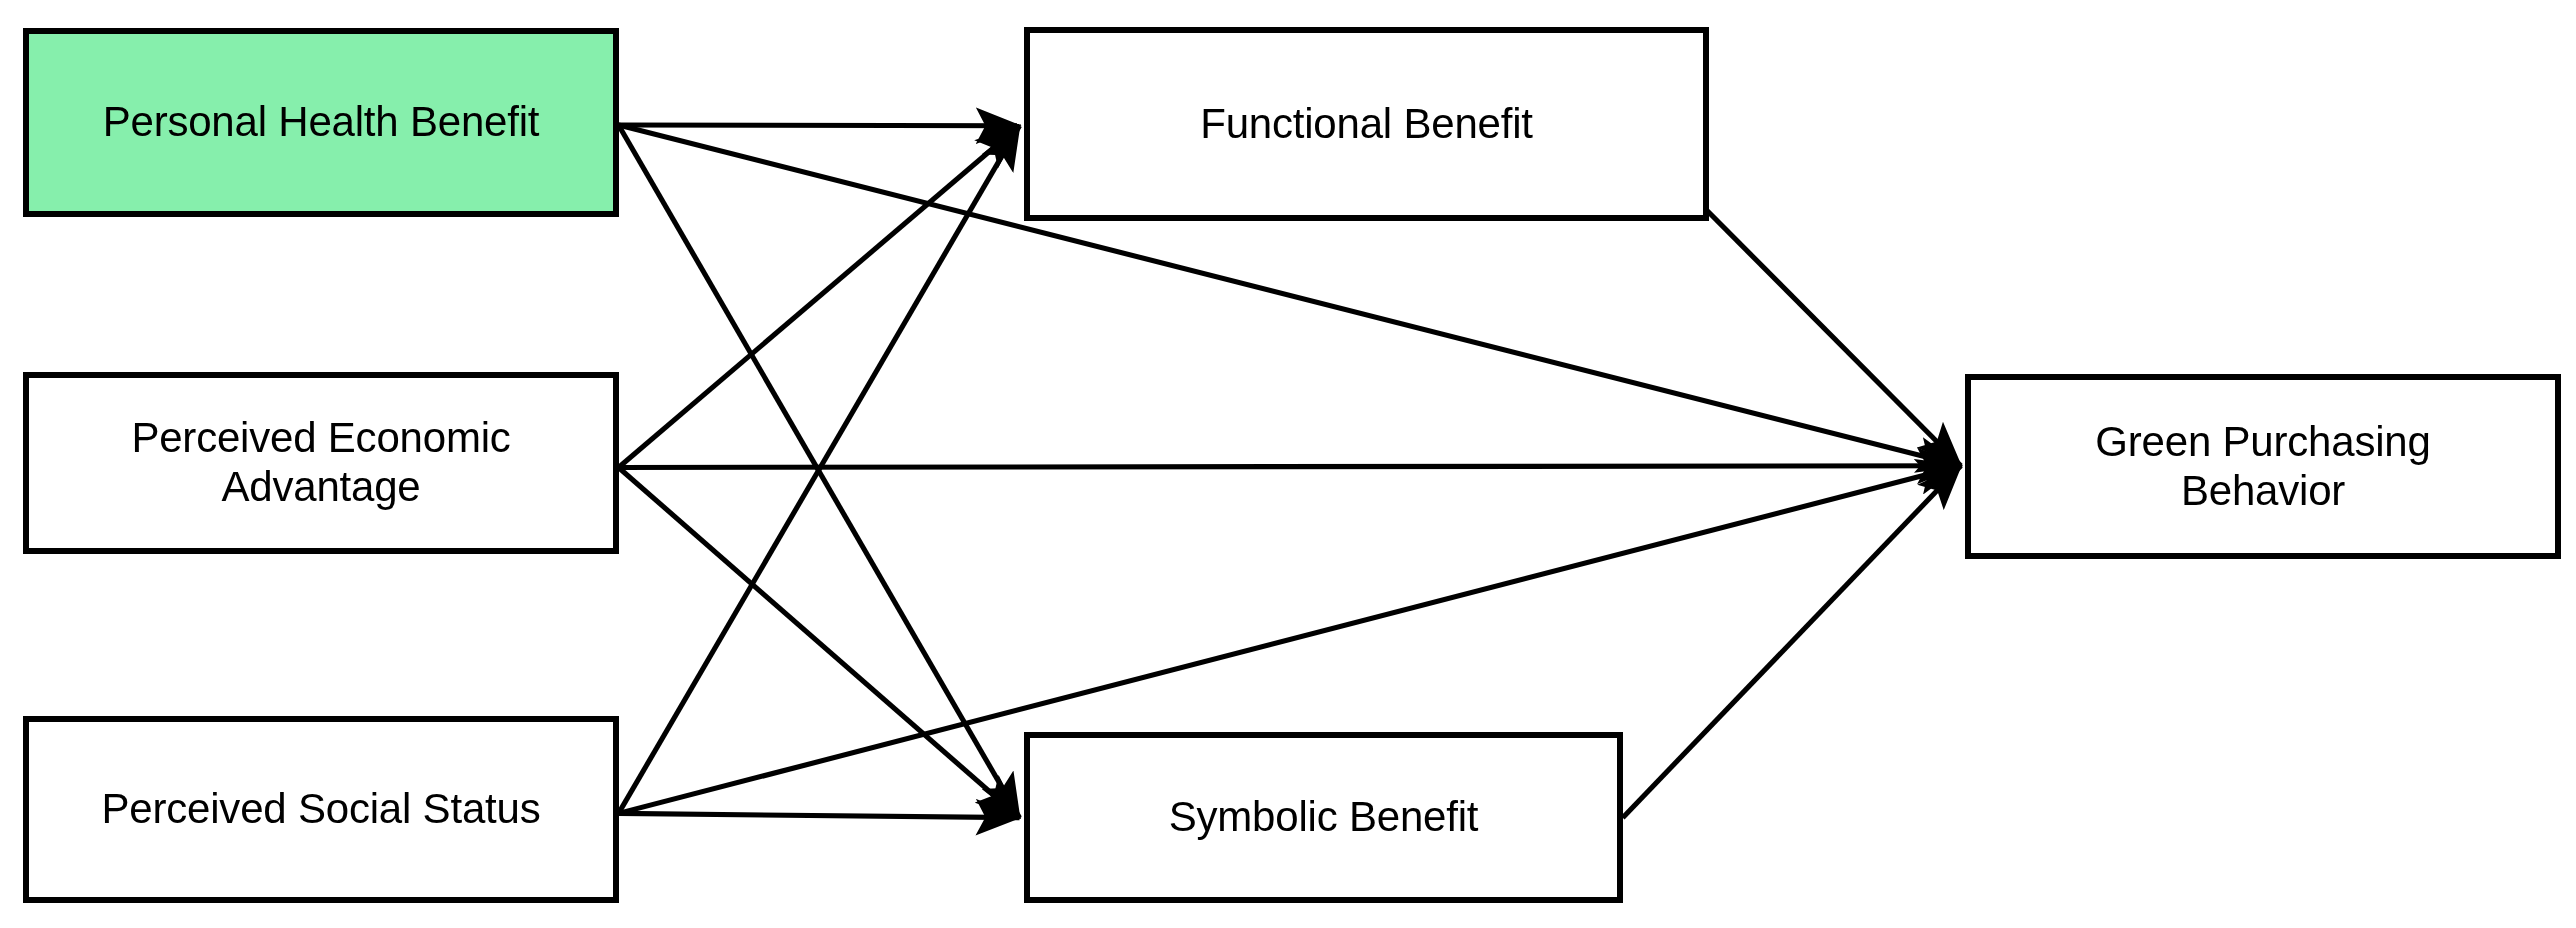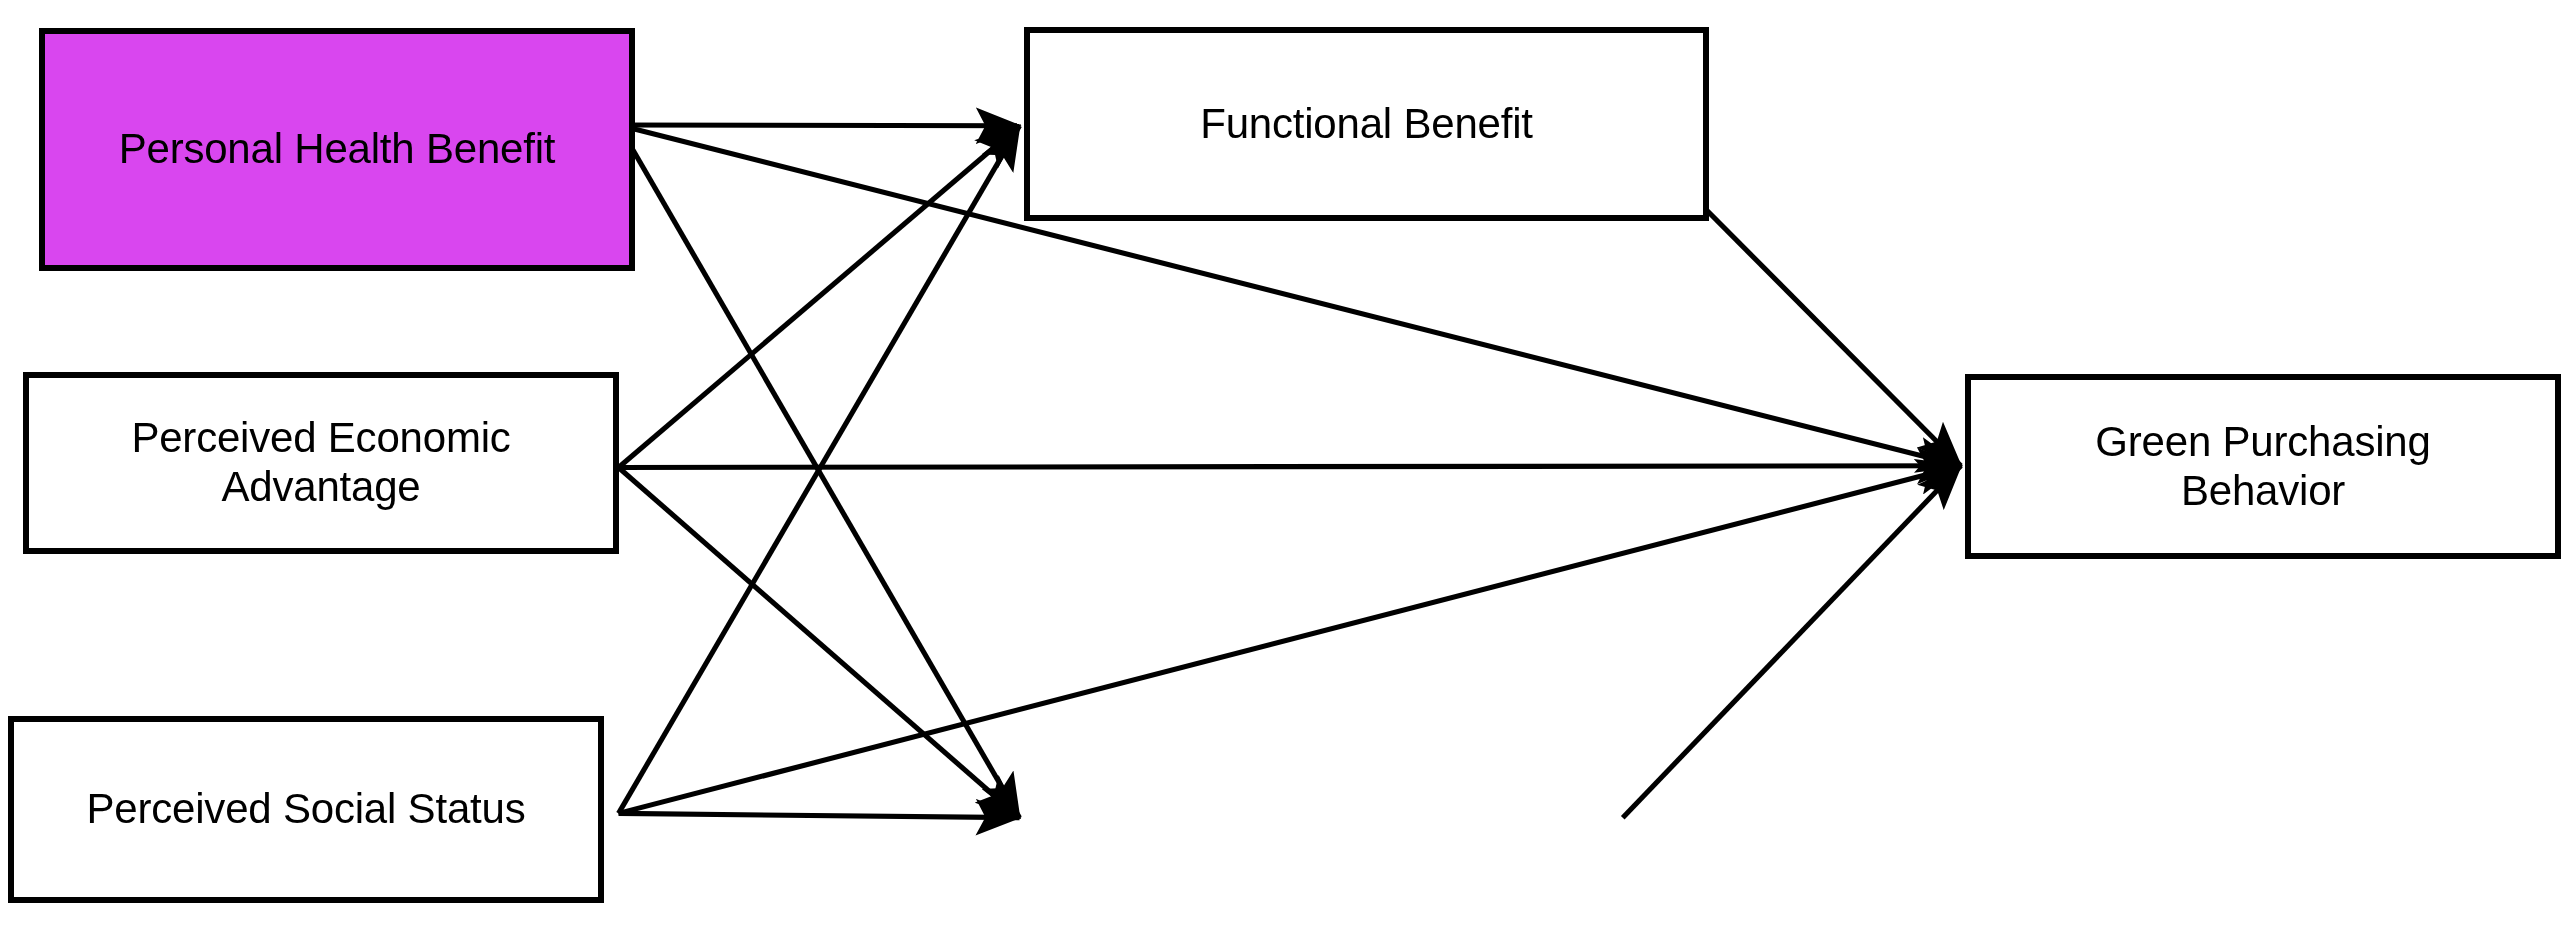--- a/index.html
+++ b/index.html
@@ -62,37 +62,40 @@
         <line x1="728" y1="550" x2="1200" y2="962" stroke="#000000" marker-end="url(#arrowhead)"></line>
         <line x1="728" y1="550" x2="2308" y2="548" stroke="#000000" marker-end="url(#arrowhead)"></line>
         <line x1="728" y1="957" x2="1200" y2="148" stroke="#000000" marker-end="url(#arrowhead)"></line>
         <line x1="728" y1="957" x2="1200" y2="962" stroke="#000000" marker-end="url(#arrowhead)"></line>
         <line x1="728" y1="957" x2="2308" y2="548" stroke="#000000" marker-end="url(#arrowhead)"></line>
         <line x1="1910" y1="148" x2="2308" y2="548" stroke="#000000" marker-end="url(#arrowhead)"></line>
         <line x1="1910" y1="962" x2="2308" y2="548" stroke="#000000" marker-end="url(#arrowhead)"></line>
       </g>
   </svg>
 
-  <div class="node-box" style="left: 23px; top: 28px; width: 596px; height: 243px; border-color: rgb(0, 0, 0); background: #d946ef; margin-left: 16px;">
+  <div class="node-box" style="left: 23px; top: 28px; width: 596px; height: 189px; border-color: rgb(0, 0, 0); background: #86efac;">
     <span class="node-label">Personal Health Benefit</span>
   </div>
 
   <div class="node-box" style="left: 23px; top: 372px; width: 596px; height: 182px; border-color: rgb(0, 0, 0); background: rgb(255, 255, 255);">
     <span class="node-label">Perceived Economic
 Advantage</span>
   </div>
 
-  <div class="node-box" style="left: 8px; top: 716px; width: 596px; height: 187px; border-color: rgb(0, 0, 0); background: rgb(255, 255, 255);">
+  <div class="node-box" style="left: 23px; top: 716px; width: 596px; height: 187px; border-color: rgb(0, 0, 0); background: rgb(255, 255, 255);">
     <span class="node-label">Perceived Social Status</span>
   </div>
 
   <div class="node-box" style="left: 1024px; top: 27px; width: 685px; height: 194px; border-color: rgb(0, 0, 0); background: rgb(255, 255, 255);">
     <span class="node-label">Functional Benefit</span>
   </div>
 
+  <div class="node-box" style="left: 1024px; top: 732px; width: 599px; height: 171px; border-color: rgb(0, 0, 0); background: rgb(255, 255, 255);">
+    <span class="node-label">Symbolic Benefit</span>
+  </div>
 
   <div class="node-box" style="left: 1965px; top: 374px; width: 596px; height: 185px; border-color: rgb(0, 0, 0); background: rgb(255, 255, 255); justify-content: center;">
     <span class="node-label">Green Purchasing
 Behavior</span>
   </div>
 
 </div>
 
 
 </body></html>

